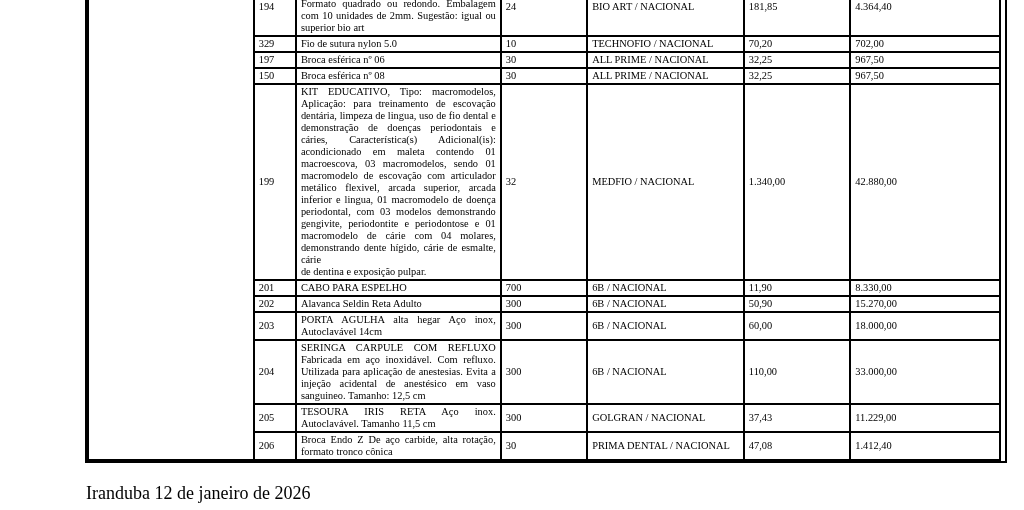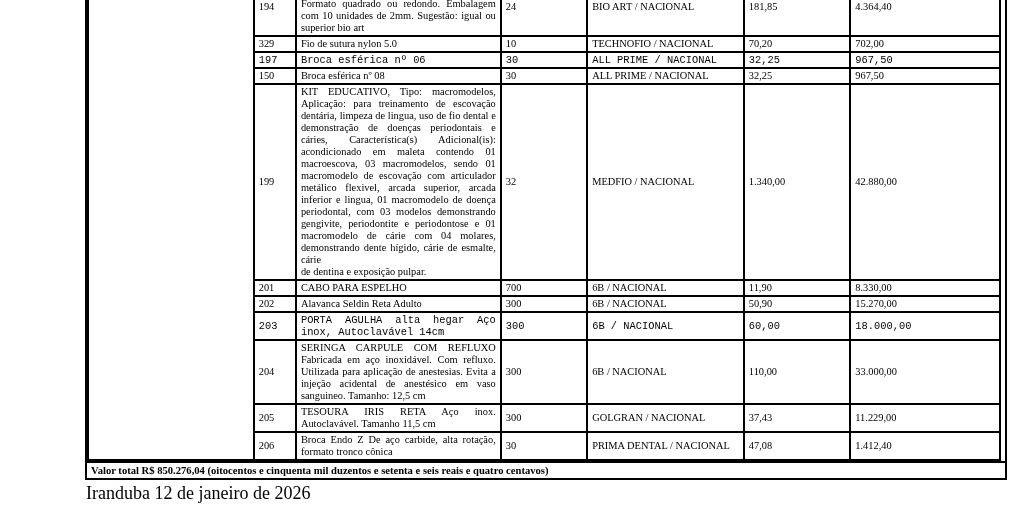--- a/index.html
+++ b/index.html
@@ -114,21 +114,21 @@
     <td class="cell-total">4.364,40</td>
   </tr>
             <tr style="height: 15px;">
     <td class="cell-item">329</td>
     <td class="cell-desc">Fio de sutura nylon 5.0</td>
     <td class="cell-qty">10</td>
     <td class="cell-brand">TECHNOFIO / NACIONAL</td>
     <td class="cell-unit">70,20</td>
     <td class="cell-total">702,00</td>
   </tr>
-            <tr style="height: 15px; font-family: Liberation Mono, monospace;">
+            <tr style="height: 15px;">
     <td class="cell-item">197</td>
     <td class="cell-desc">Broca esférica nº 06</td>
     <td class="cell-qty">30</td>
     <td class="cell-brand">ALL PRIME / NACIONAL</td>
     <td class="cell-unit">32,25</td>
     <td class="cell-total">967,50</td>
   </tr>
             <tr style="height: 15px;">
     <td class="cell-item">150</td>
     <td class="cell-desc">Broca esférica nº 08</td>
@@ -155,21 +155,21 @@
     <td class="cell-total">8.330,00</td>
   </tr>
             <tr style="height: 15px;">
     <td class="cell-item">202</td>
     <td class="cell-desc">Alavanca Seldin Reta Adulto</td>
     <td class="cell-qty">300</td>
     <td class="cell-brand">6B / NACIONAL</td>
     <td class="cell-unit">50,90</td>
     <td class="cell-total">15.270,00</td>
   </tr>
-            <tr style="height: 24px; font-family: Liberation Mono, monospace;">
+            <tr style="height: 24px;">
     <td class="cell-item">203</td>
     <td class="cell-desc">PORTA AGULHA alta hegar Aço inox, Autoclavável 14cm</td>
     <td class="cell-qty">300</td>
     <td class="cell-brand">6B / NACIONAL</td>
     <td class="cell-unit">60,00</td>
     <td class="cell-total">18.000,00</td>
   </tr>
             <tr style="height: 63px;">
     <td class="cell-item">204</td>
     <td class="cell-desc">SERINGA CARPULE COM REFLUXO Fabricada em aço inoxidável. Com refluxo. Utilizada para aplicação de anestesias. Evita a injeção acidental de anestésico em vaso sanguineo. Tamanho: 12,5 cm</td>
@@ -190,23 +190,20 @@
     <td class="cell-item">206</td>
     <td class="cell-desc">Broca Endo Z De aço carbide, alta rotação, formato tronco cônica</td>
     <td class="cell-qty">30</td>
     <td class="cell-brand">PRIMA DENTAL / NACIONAL</td>
     <td class="cell-unit">47,08</td>
     <td class="cell-total">1.412,40</td>
   </tr>
           </tbody>
       </table>
 
-      <div class="total-row">
-        <span>Valor total R$ 850.276,04 (oitocentos e cinquenta mil duzentos e setenta e seis reais e quatro centavos)</span>
-      </div>
 
     </div>
   </div>
 
   <div class="date-line">Iranduba 12 de janeiro de 2026</div>
 
   <div class="scrollbar">
     <div class="sb-mark-top"></div>
     <div class="sb-mark-bottom"></div>
   </div>

